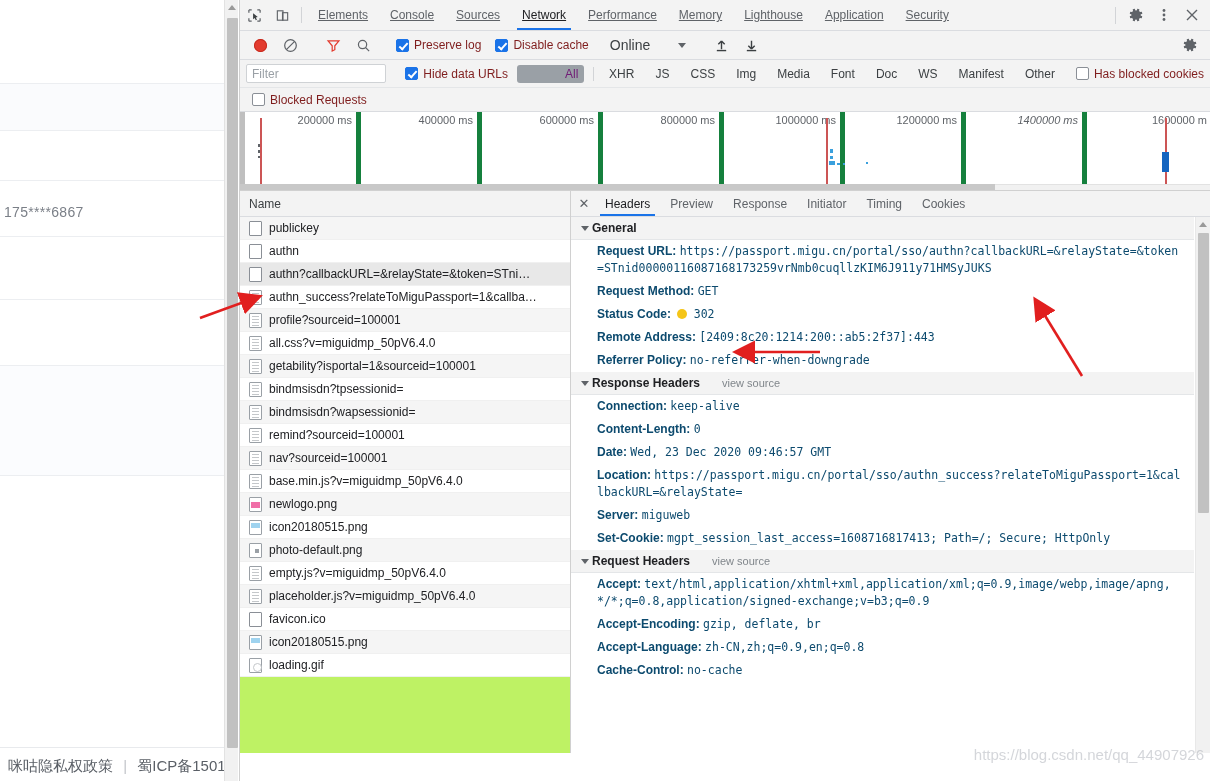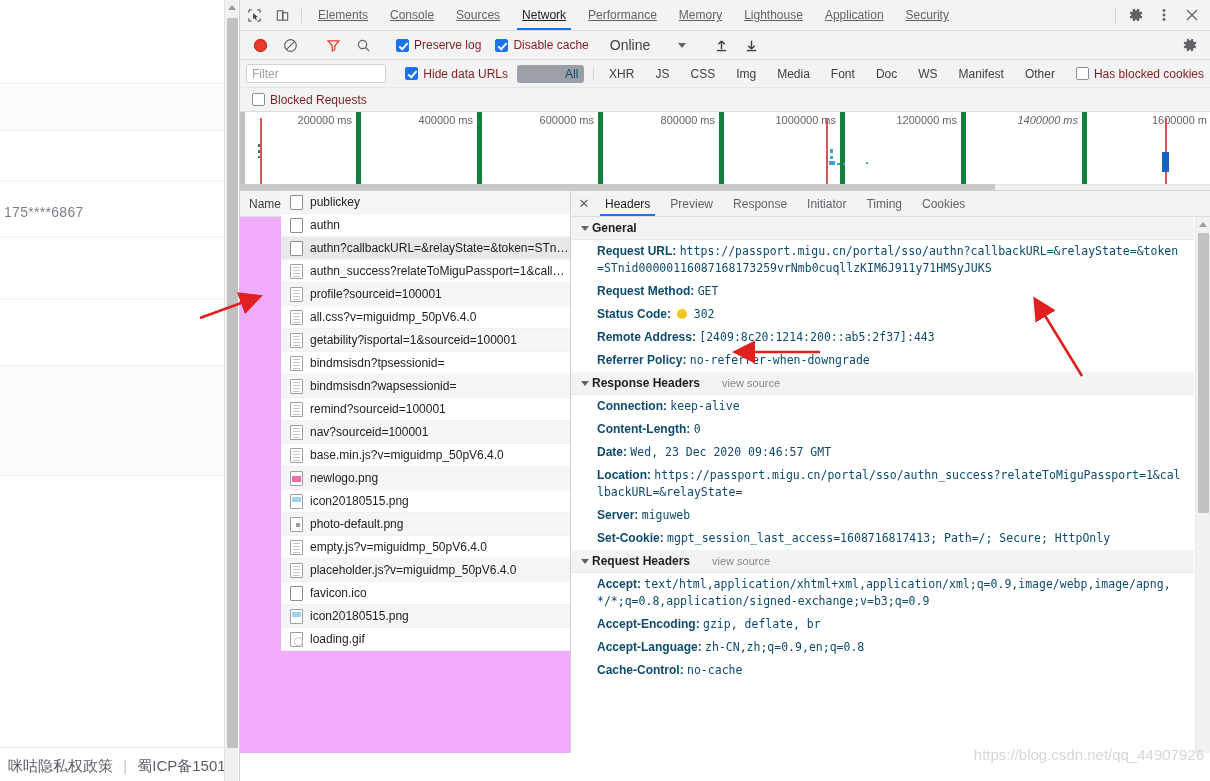--- a/index.html
+++ b/index.html
@@ -129,21 +129,21 @@
   }
   .filter-input {
     width: 190px; height: 19px; background: #fff; border: 1px solid #cfd2d5;
     border-radius: 2px; font-size: 12px; color: #9aa0a6;
     padding: 0 5px; line-height: 18px;
   }
   .type-pill {
     padding: 2px 6px; border-radius: 3px; font-size: 12px; color: #3c4043;
     cursor: pointer; white-space: nowrap;
   }
-  .type-pill.sel { background: #9aa0a6; color: #0c4a6e; padding-left: 48px; }
+  .type-pill.sel { background: #9aa0a6; color: #701a75; padding-left: 48px; }
   .pillsep { width: 1px; height: 14px; background: #d2d4d7; }
 
   
   .dt-blockedbar {
     height: 24px; background: #f3f3f3; border-bottom: 1px solid #dadce0;
     display: flex; align-items: center; padding: 0 12px; gap: 6px;
   }
 
   
   .dt-overview {
@@ -168,22 +168,22 @@
     position: absolute; left: 0; bottom: 0; width: 100%; height: 6px;
     background: #f1f1f1; border-top: 1px solid #e2e2e2;
   }
   .ov-bottomthumb { position: absolute; bottom: 0; height: 6px; background: #c8c8c8; }
 
   
   .dt-body { position: relative; height: 562px; display: flex; }
 
   
   .reqlist {
-    width: 331px; border-right: 1px solid #d0d0d0; background: #f0abfc;
-    display: flex; flex-direction: row; overflow: hidden;
+    width: 331px; border-right: 1px solid #d0d0d0; background: #bef264;
+    display: flex; flex-direction: column; overflow: hidden;
   }
   .reqlist-head {
     height: 26px; background: #f3f3f3; border-bottom: 1px solid #dadce0;
     display: flex; align-items: center; padding-left: 9px;
     font-size: 12px; color: #3c4043;
   }
   .reqrows { flex: 1; overflow: hidden; }
   .reqrow {
     height: 23px; display: flex; align-items: center; gap: 7px;
     padding-left: 9px; font-size: 12px; color: #202124;

